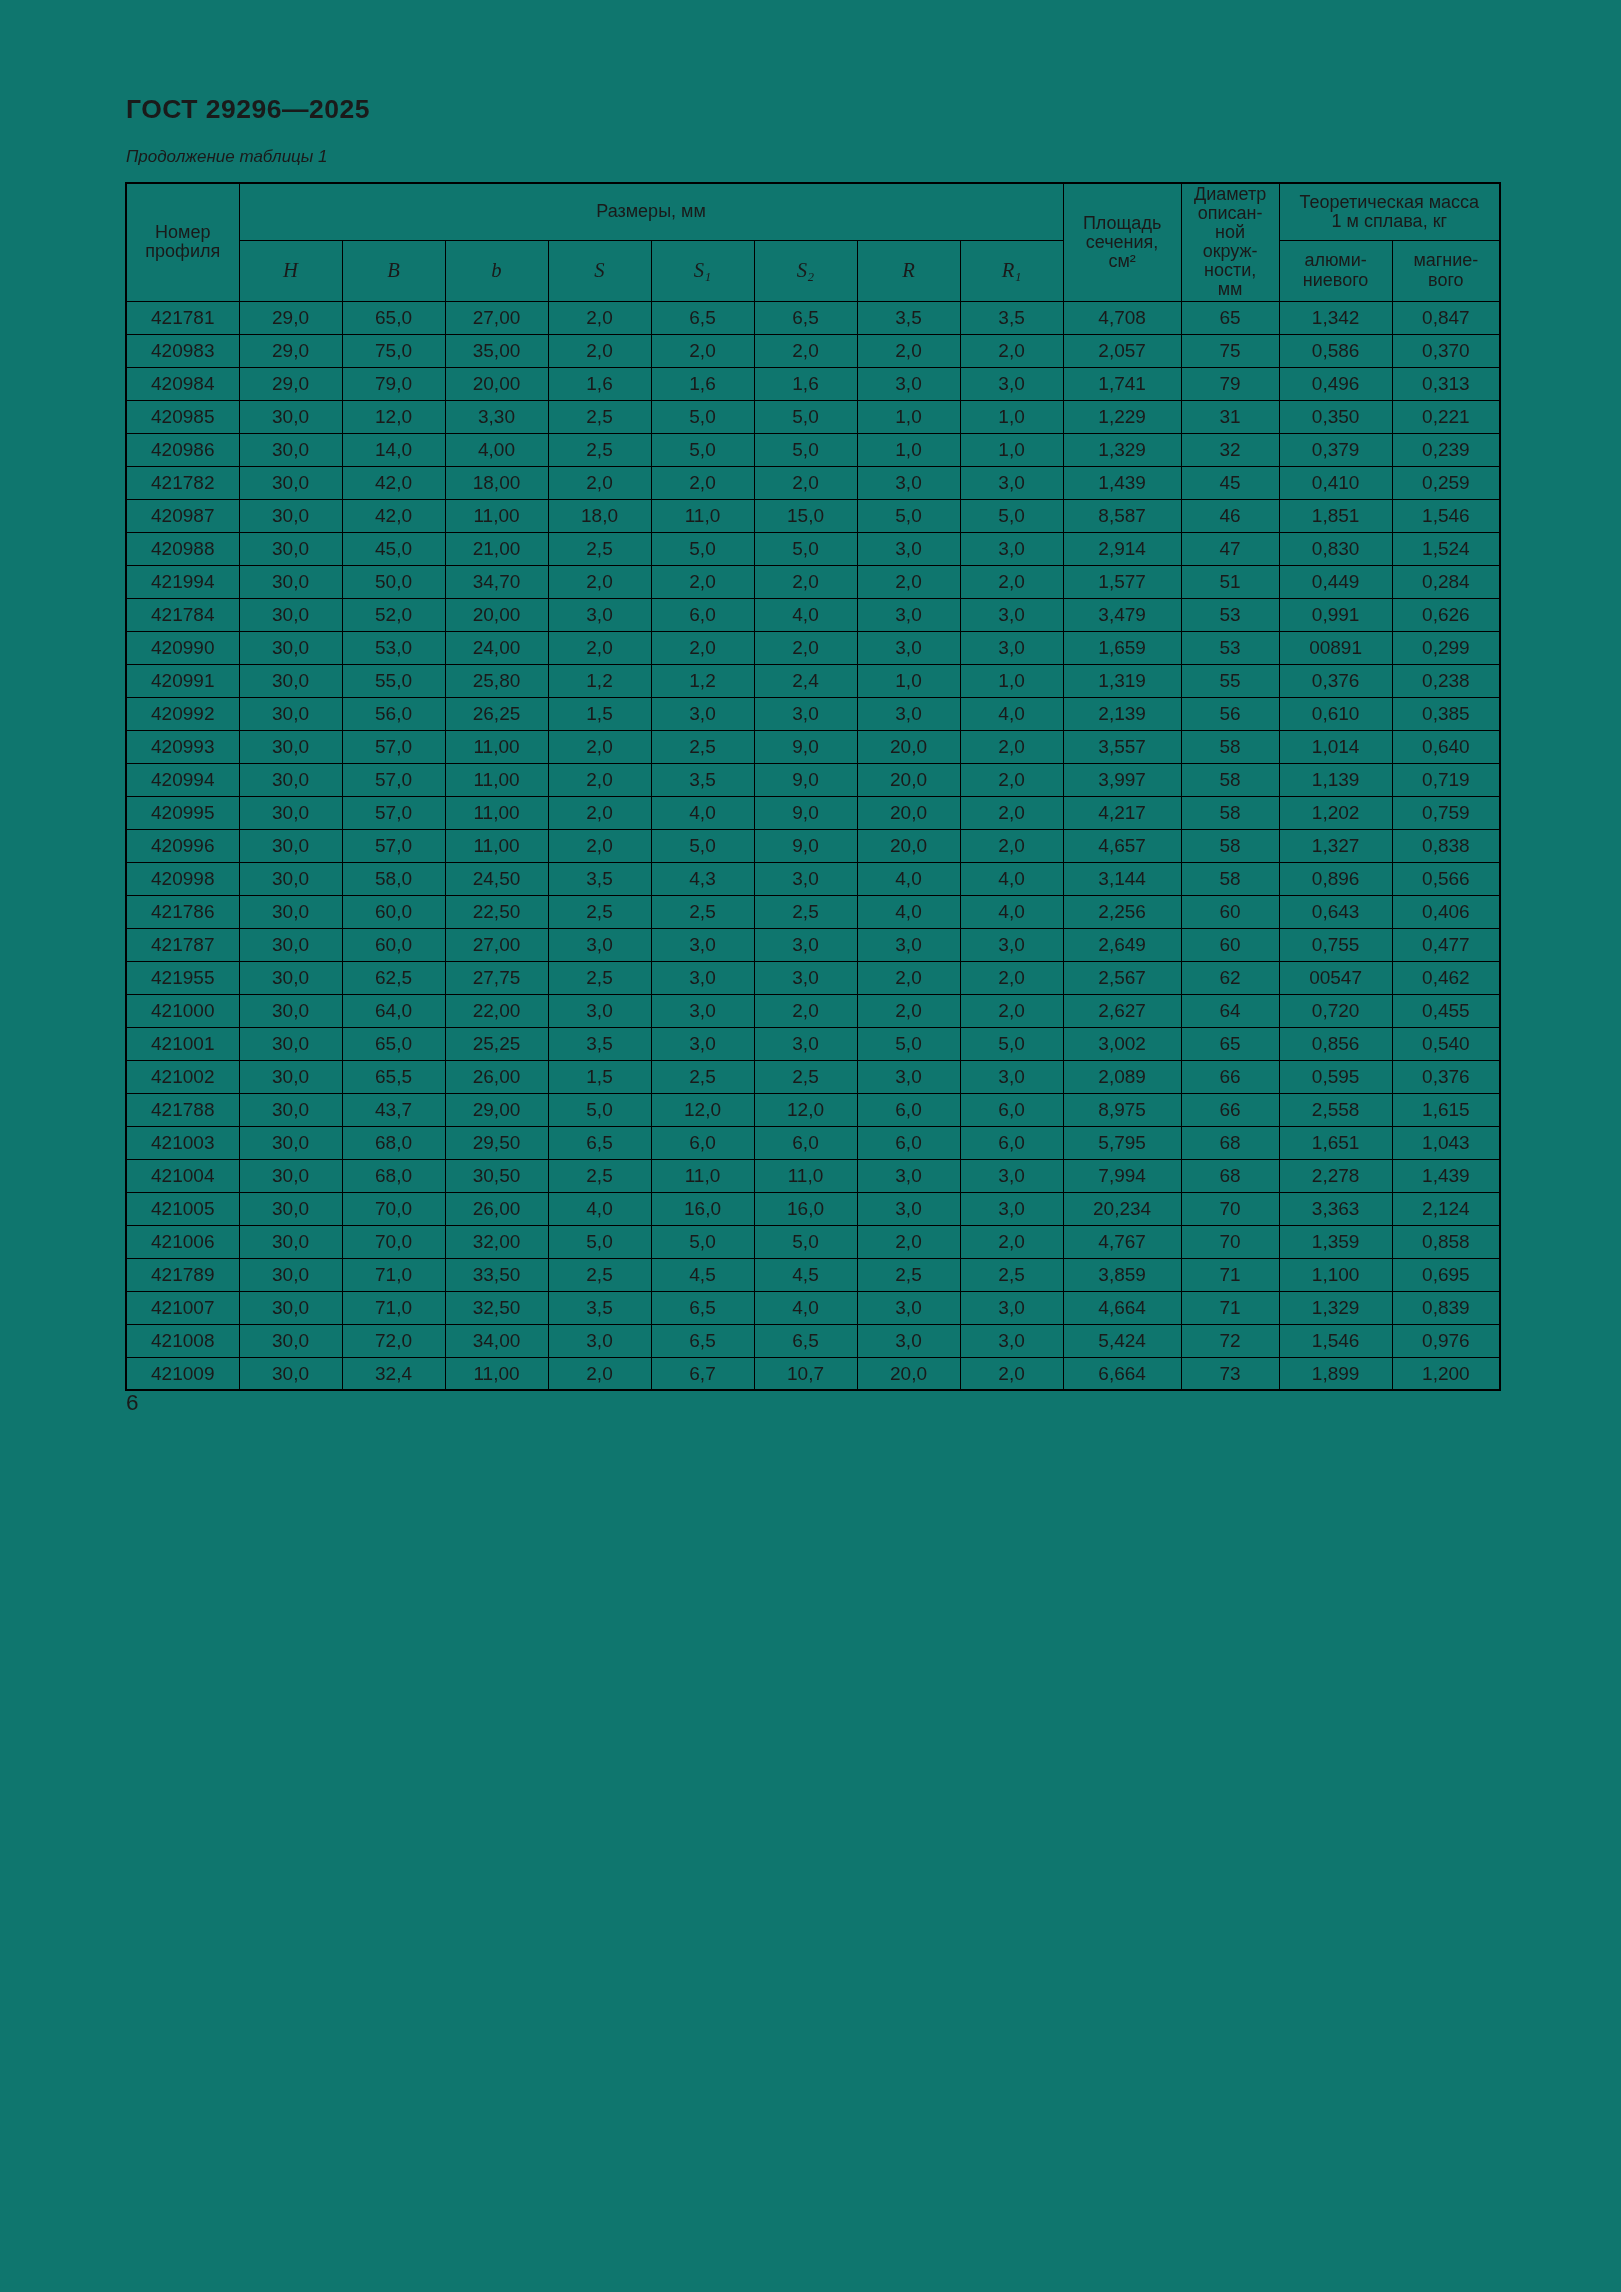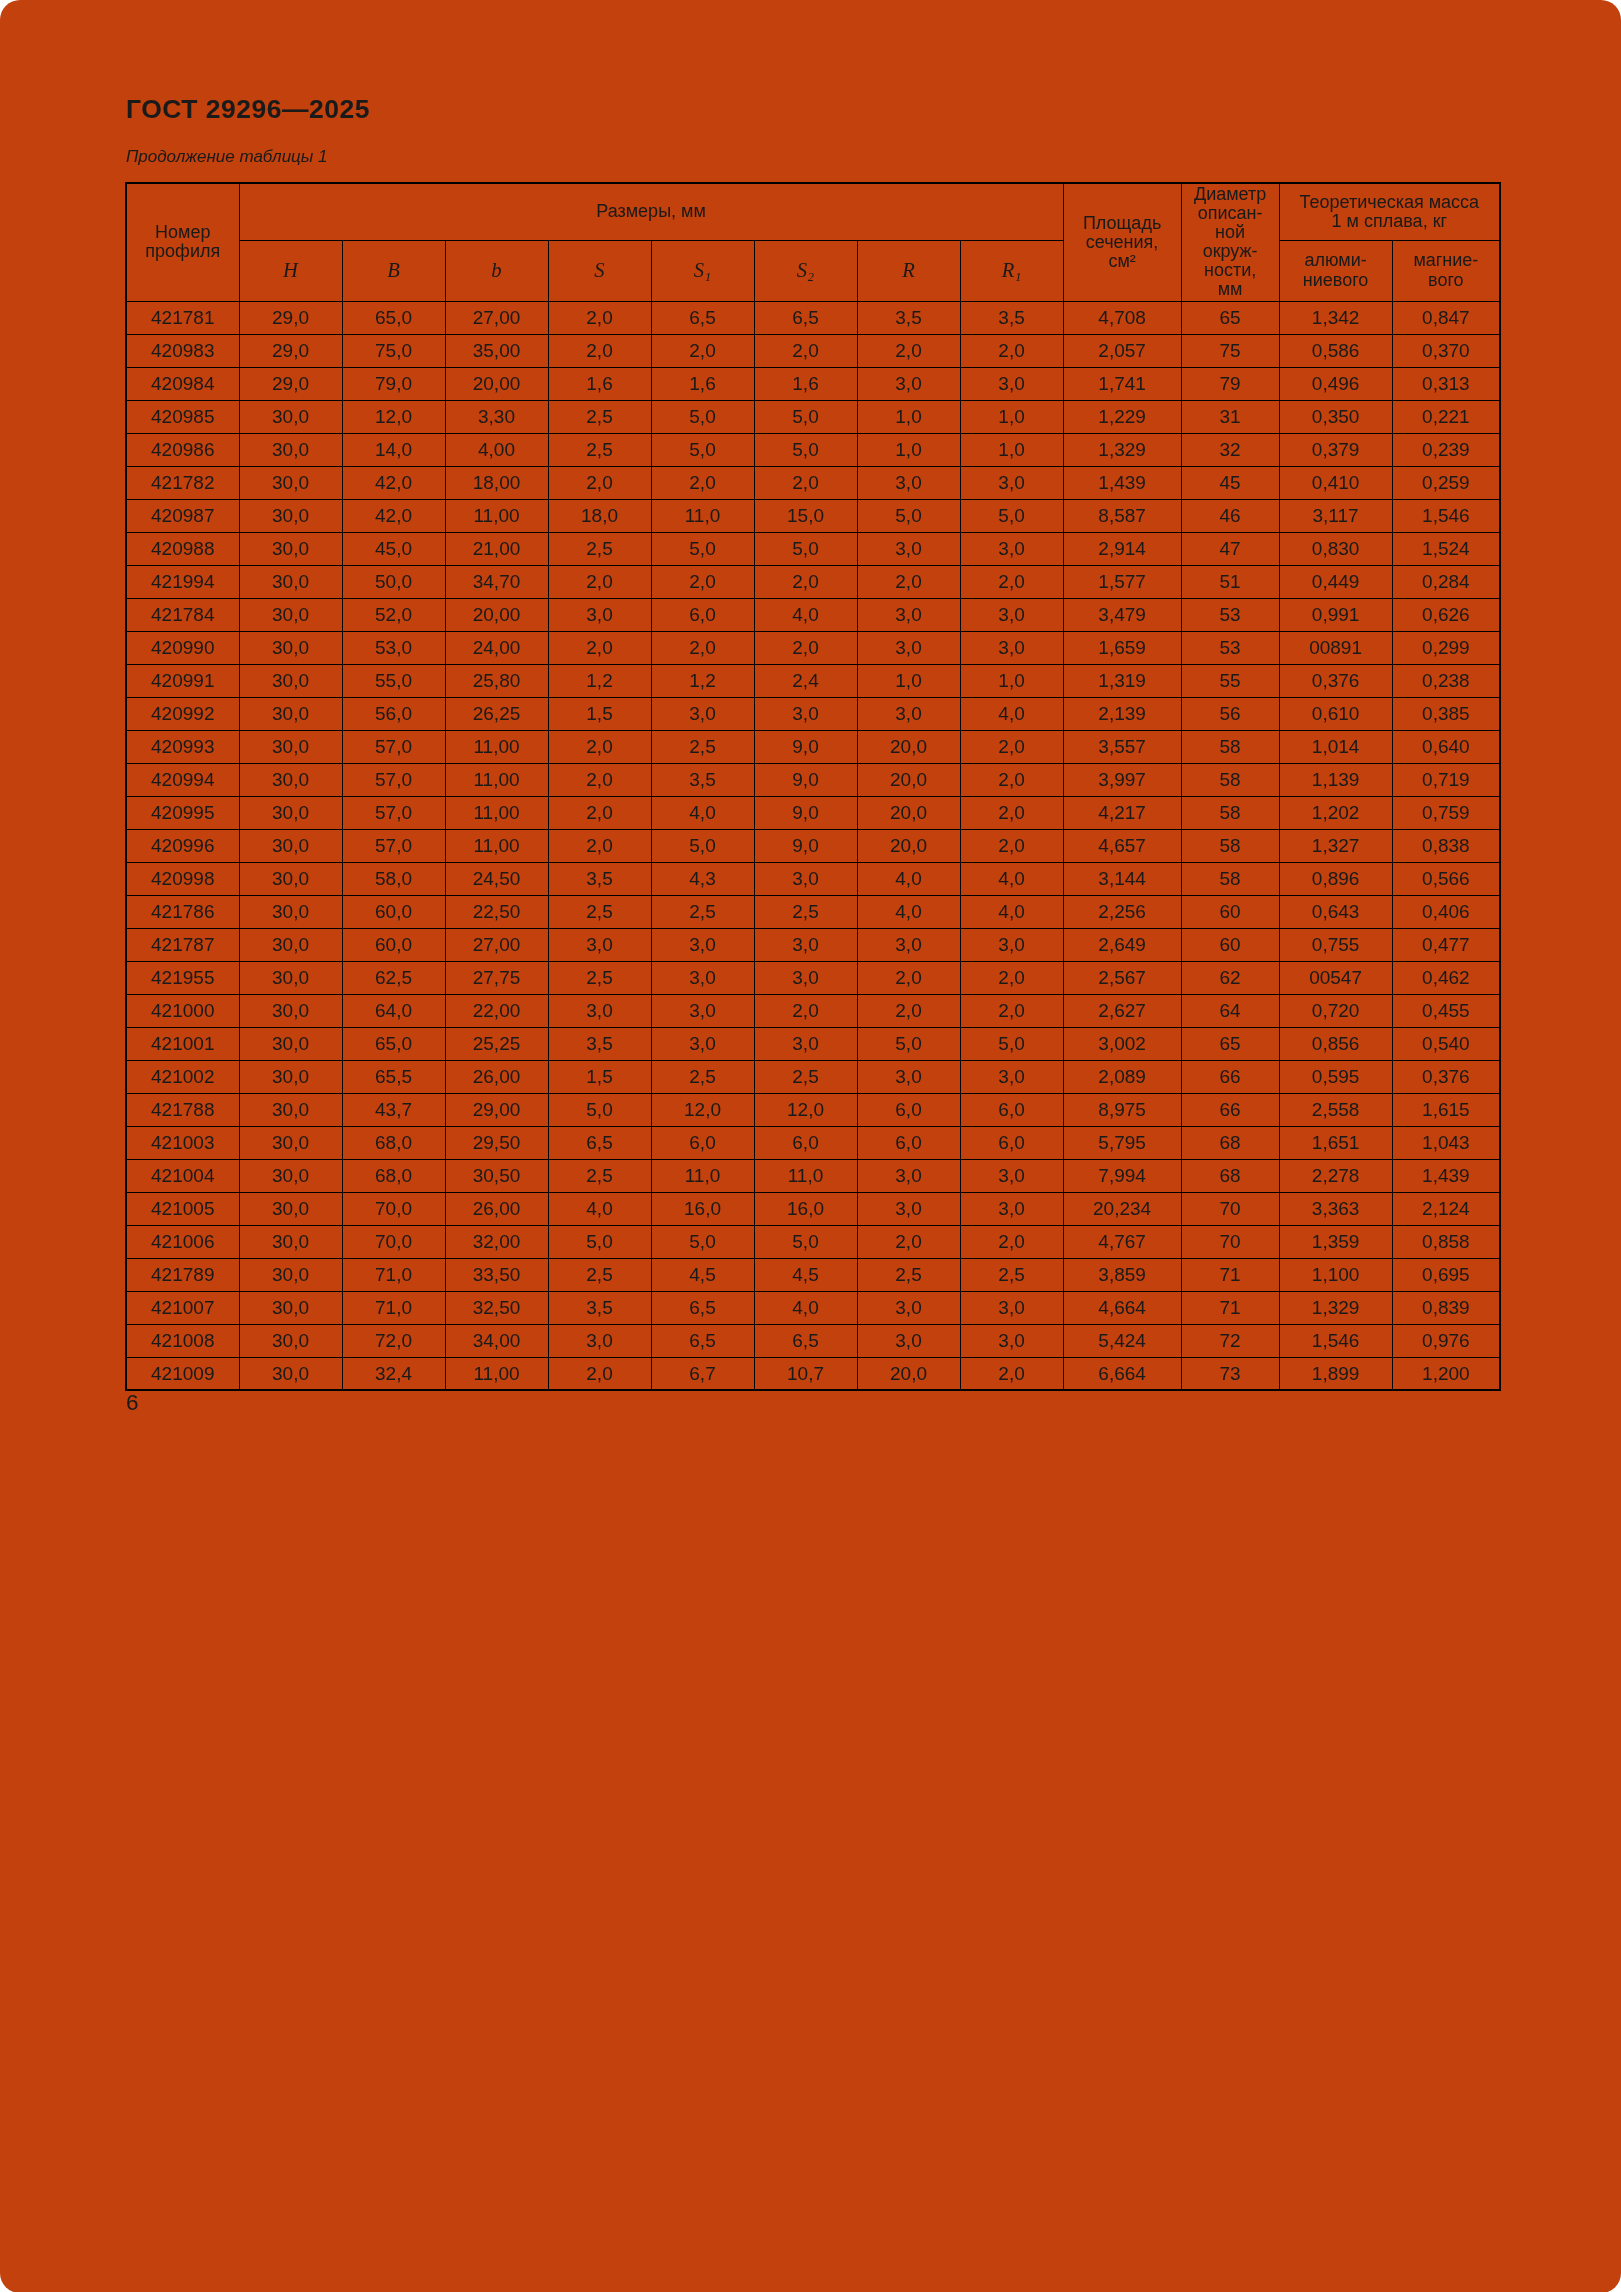--- a/index.html
+++ b/index.html
@@ -4,25 +4,24 @@
 <style>
   html, body {
     margin: 0;
     padding: 0;
     background: #ffffff;
   }
   .page {
     position: relative;
     width: 1621px;
     height: 2293px;
-    background: #c2410c;
+    background: #0f766e;
     font-family: "Liberation Sans", sans-serif;
     color: #1a1a1a;
     overflow: hidden;
-    border-radius: 20px;
   }
   .doc-title {
     position: absolute;
     left: 126px;
     top: 94px;
     font-size: 26.5px;
     font-weight: bold;
     letter-spacing: 0.5px;
   }
   .table-caption {
@@ -224,21 +223,21 @@
           <td>30,0</td>
           <td>42,0</td>
           <td>11,00</td>
           <td>18,0</td>
           <td>11,0</td>
           <td>15,0</td>
           <td>5,0</td>
           <td>5,0</td>
           <td>8,587</td>
           <td>46</td>
-          <td>3,117</td>
+          <td>1,851</td>
           <td>1,546</td>
         </tr>
         <tr>
           <td>420988</td>
           <td>30,0</td>
           <td>45,0</td>
           <td>21,00</td>
           <td>2,5</td>
           <td>5,0</td>
           <td>5,0</td>

